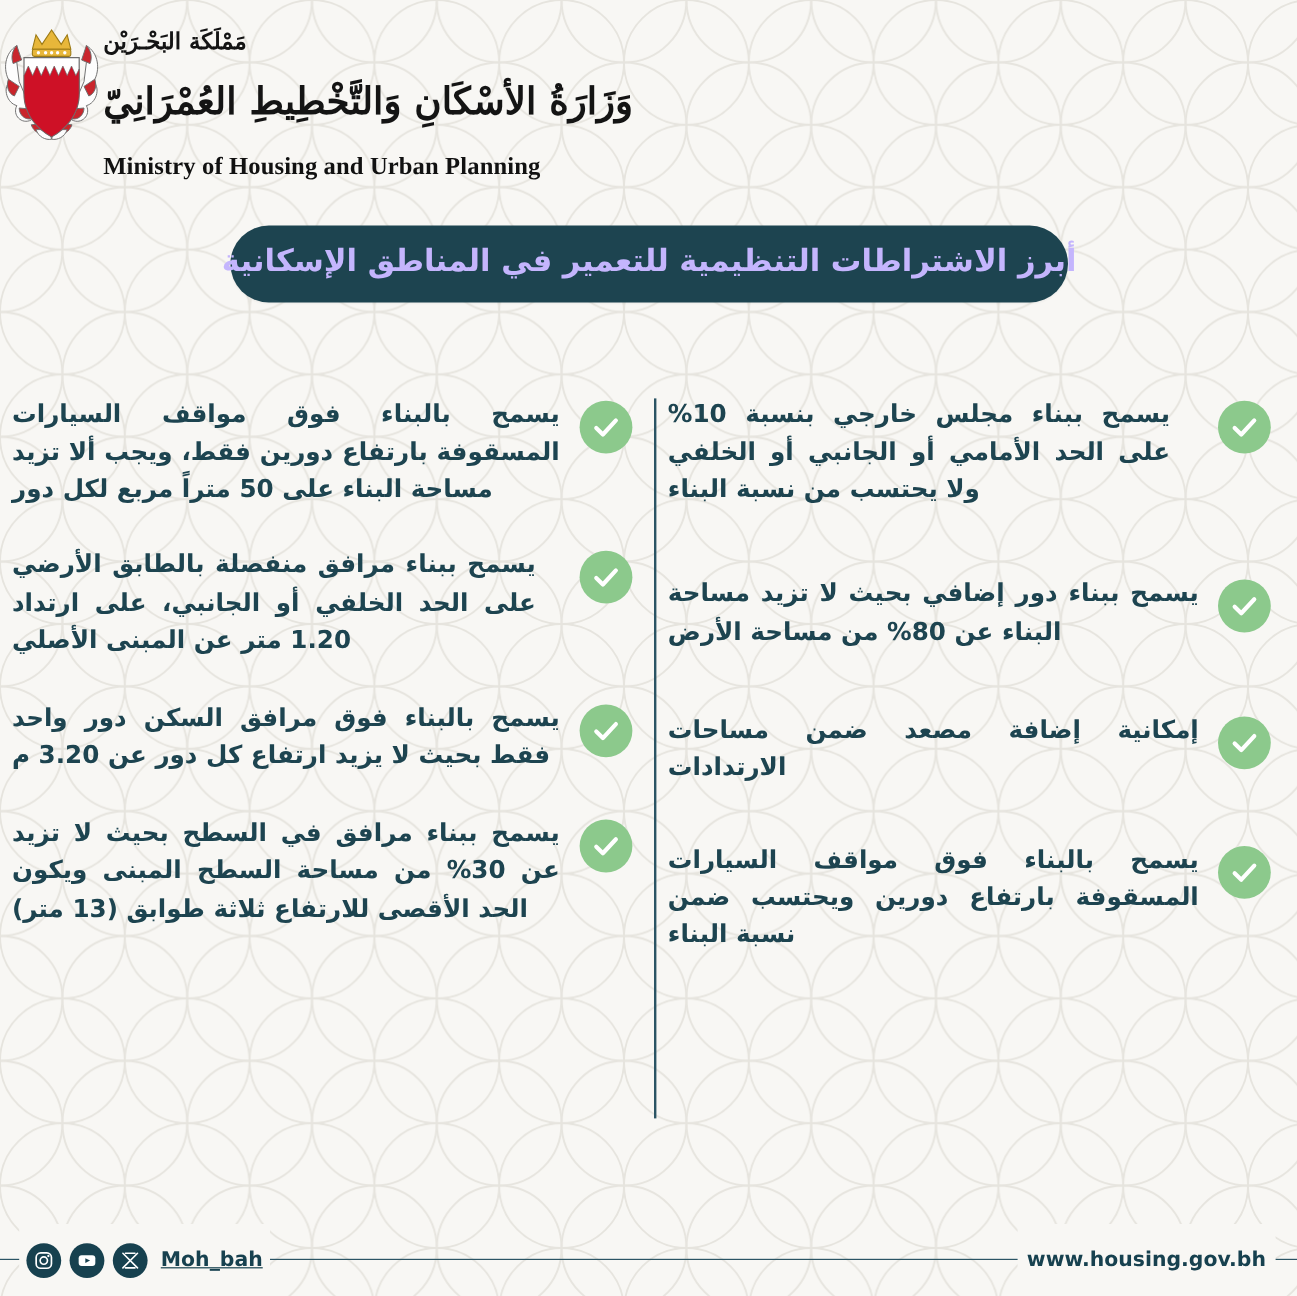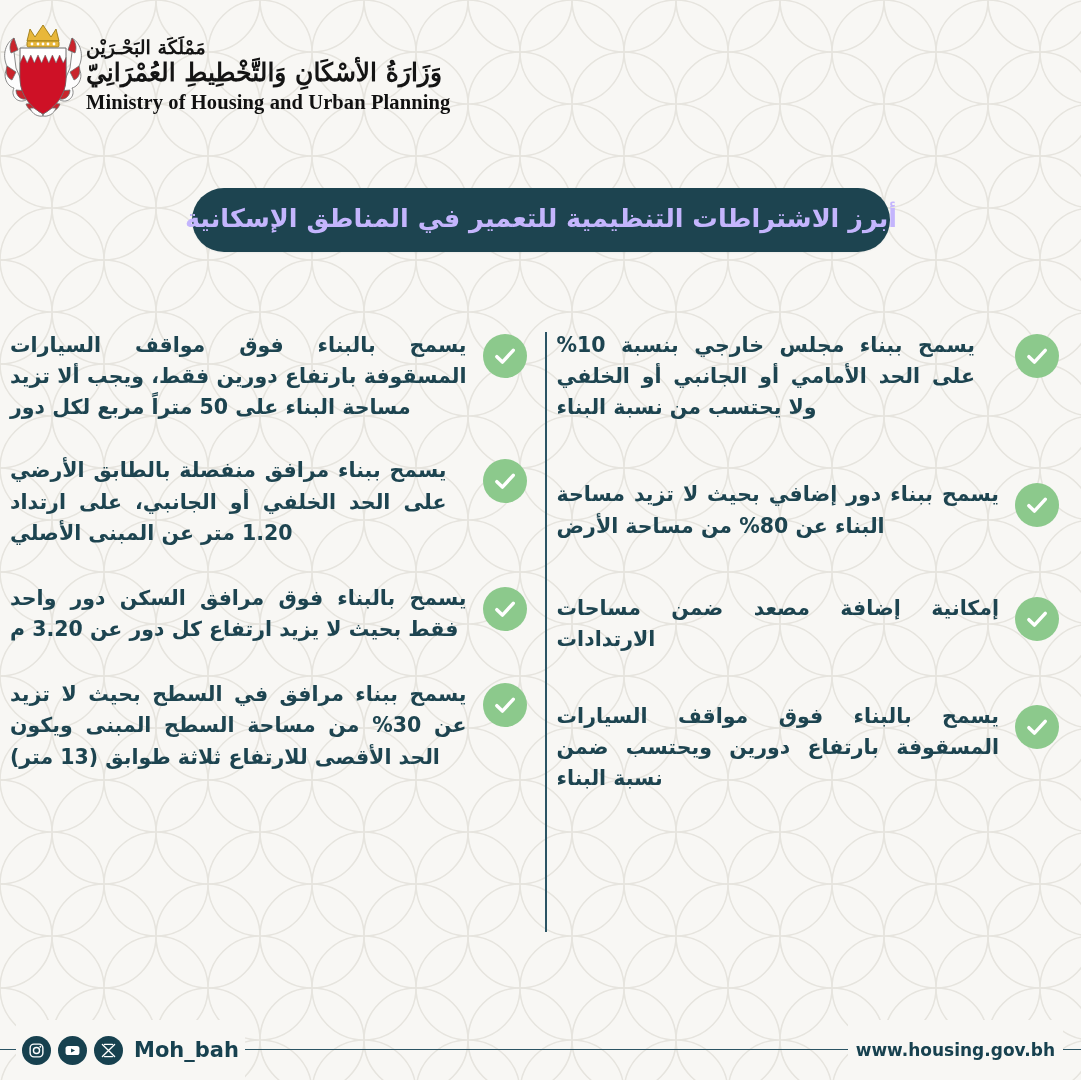--- a/index.html
+++ b/index.html
@@ -37,30 +37,30 @@
     flex-direction:row-reverse;
     align-items:flex-start;
     justify-content:flex-start;
     padding-right:14px;
   }
   .emblem { width:86px; height:108px; flex:0 0 auto; }
   .logo-text {
     display:flex; flex-direction:column;
     align-items:flex-end;
     justify-content:flex-start;
-    margin-right:6px; margin-top:22px;
+    margin-right:6px; margin-top:10px;gap:21px;
   }
   .logo-ar-1 {
     font-family:"DejaVu Serif","Liberation Serif",serif;
     font-size:19px; font-weight:700; color:#141414;
     letter-spacing:.5px; line-height:1;
   }
   .logo-ar-2 {
     font-family:"DejaVu Serif","Liberation Serif",serif;
-    font-size:25px; font-weight:700; color:#141414;
+    font-size:31px; font-weight:700; color:#141414;
     line-height:1.15; margin-top:2px; white-space:nowrap;
   }
   .logo-en {
     font-family:"Liberation Serif","DejaVu Serif",serif;
     font-size:20.5px; font-weight:700; color:#111;
     direction:ltr; margin-top:3px; white-space:nowrap;
     letter-spacing:.1px;
   }
 
   
@@ -172,25 +172,26 @@
   .social-icon {
     width:29px; height:29px;
     border-radius:50%;
     background:#17414f;
     display:flex; align-items:center; justify-content:center;
     flex:0 0 auto;
   }
   .social-icon svg { width:17px; height:17px; display:block; }
   .handle {
     color:#17414f;
-    font-size:21px;
+    font-size:17px;
     font-weight:600;
     direction:ltr;
     margin-left:4px;
     font-family:"DejaVu Sans","Liberation Sans",sans-serif;
+    text-decoration:underline;
   }
   .footer-right {
     position:absolute;
     right:18px; top:0; height:60px;
     display:flex; align-items:center;
     background:#f8f7f4;
     padding:0 8px;
   }
   .site-url {
     color:#17414f;

